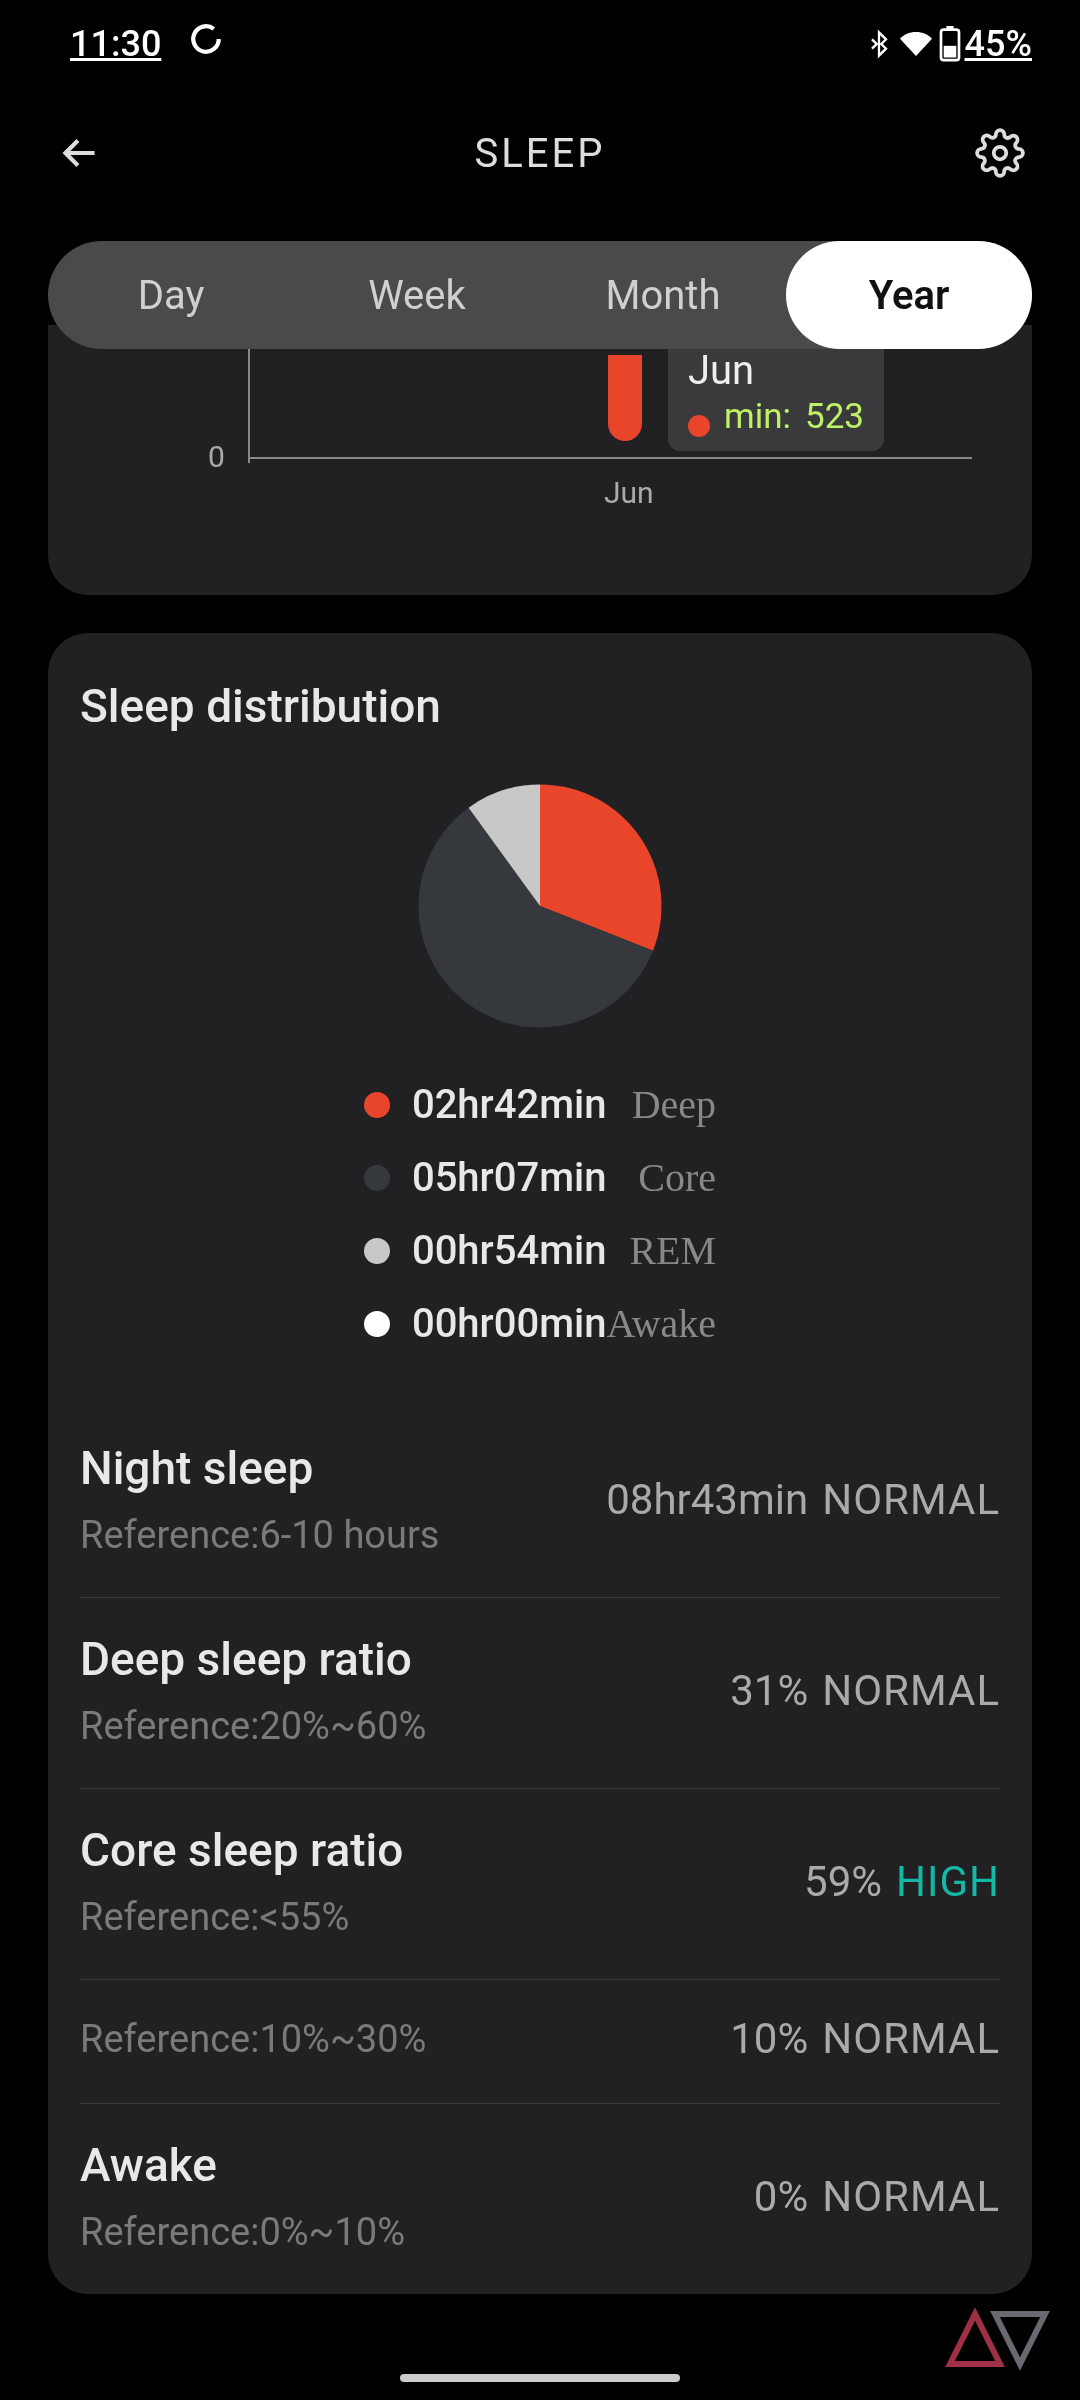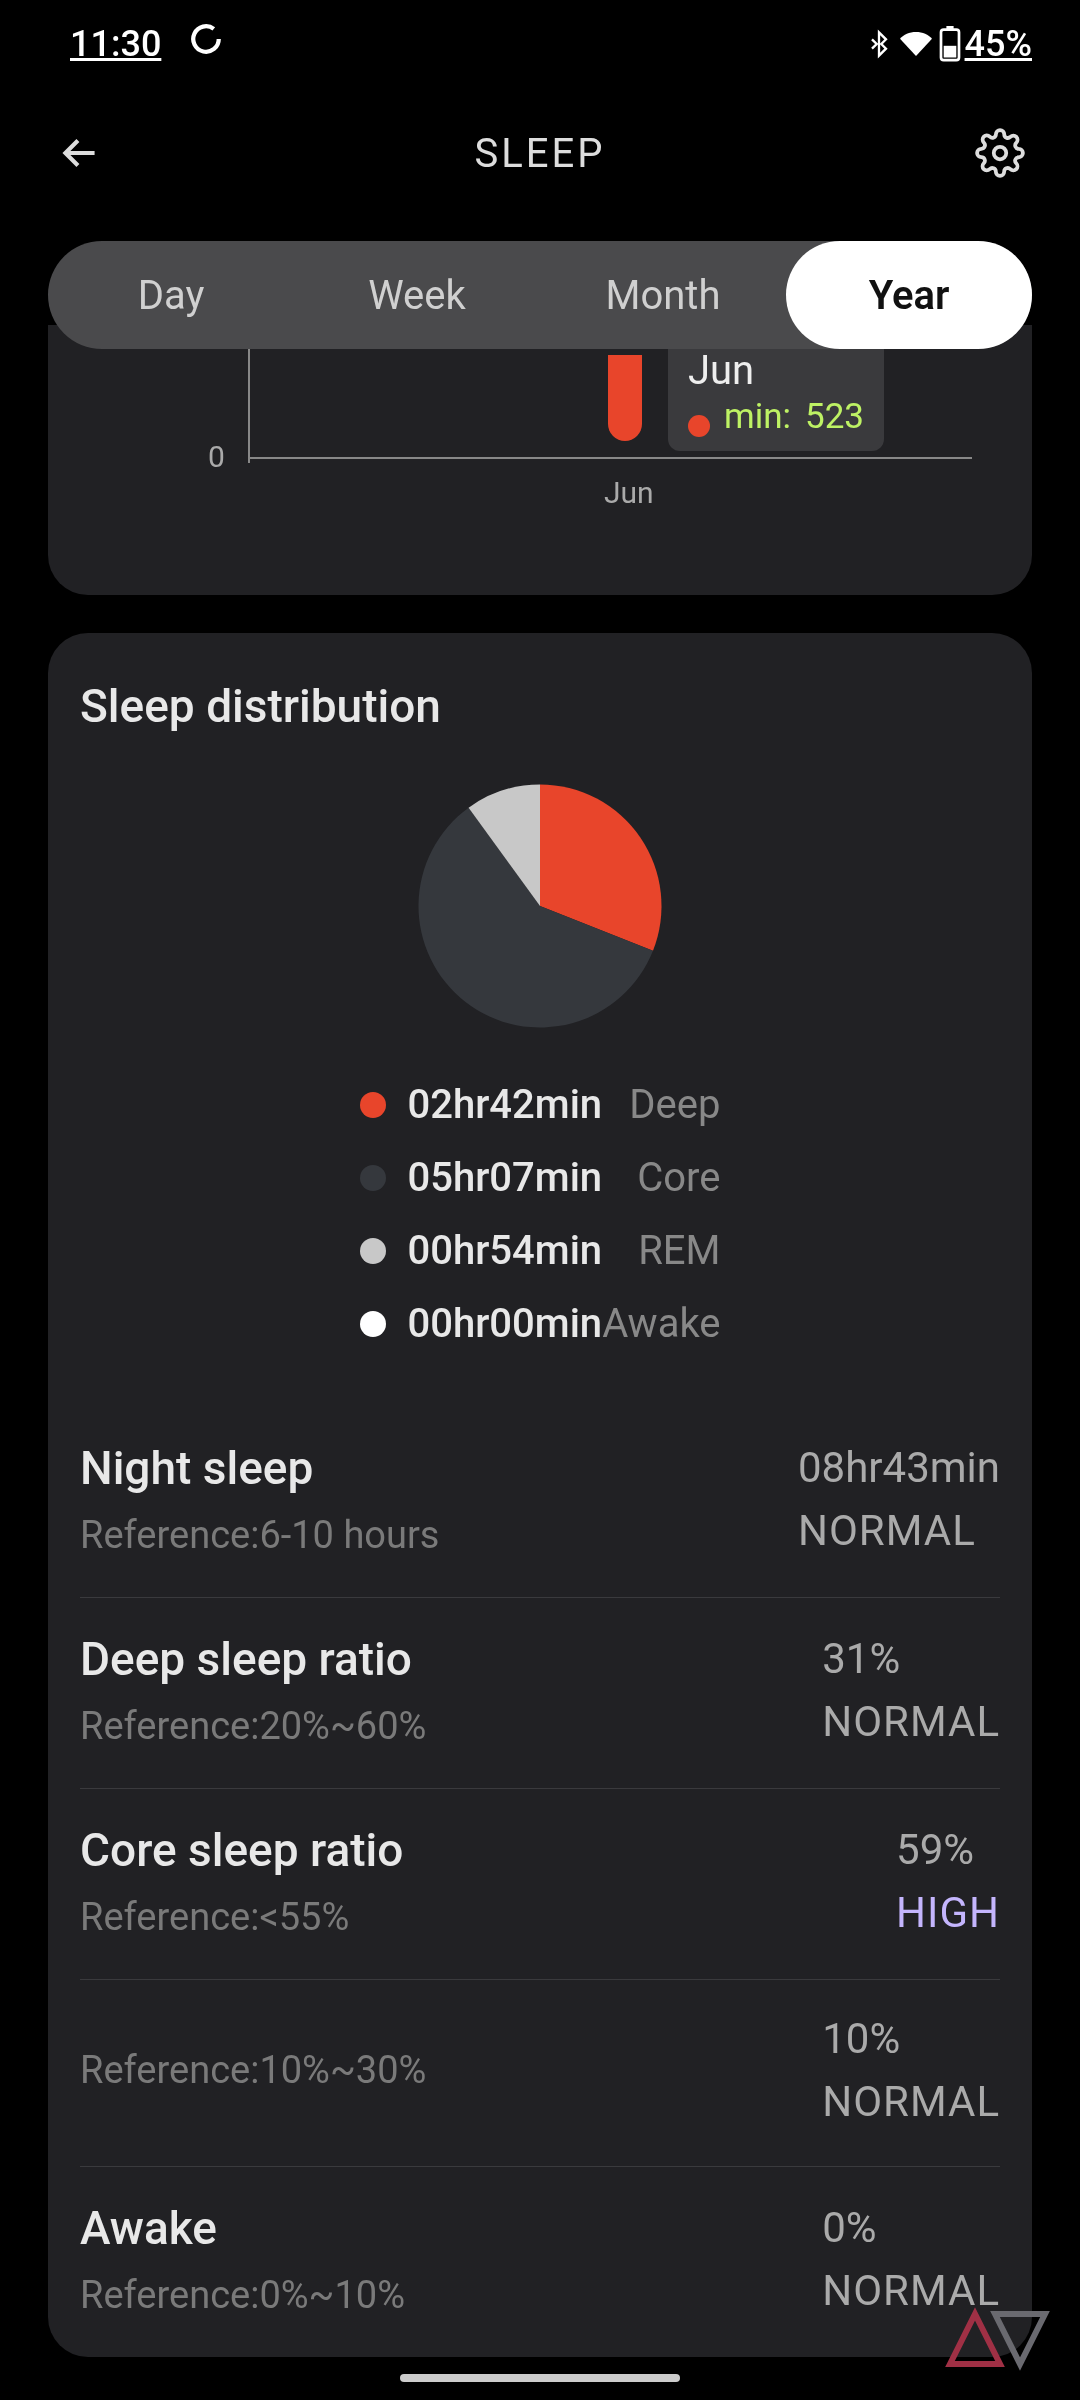--- a/index.html
+++ b/index.html
@@ -143,30 +143,30 @@
     font-weight: 500;
     color: #e8e8e8;
     margin-bottom: 38px;
   }
   .pie-row { display: flex; align-items: center; gap: 40px; margin-bottom: 60px; flex-direction: column; }
   .pie { flex: 0 0 270px; height: 270px; }
   .legend { flex: 1; display: flex; flex-direction: column; gap: 26px; }
   .legend-row { display: flex; align-items: center; font-size: 40px; }
   .legend-dot { width: 26px; height: 26px; border-radius: 50%; margin-right: 22px; flex: 0 0 26px; }
   .legend-time { color: #e8e8e8; font-weight: 500; }
-  .legend-name { margin-left: auto; color: #888; }
+  .legend-name { margin-left: auto; color: #888; font-family: Liberation Serif, serif; }
 
   .metric { padding: 34px 0 40px 0; border-bottom: 1px solid #3a3a3d; display: flex; align-items: center; }
   .metric:last-child { border-bottom: none; padding-bottom: 0; }
   .metric-left { flex: 1; }
   .metric-name { font-size: 46px; font-weight: 500; color: #e8e8e8; margin-bottom: 18px; }
   .metric-ref { font-size: 38px; color: #7a7a7a; }
-  .metric-right { text-align: right; font-size: 42px; color: #aaa; display: flex; gap: 14px; align-items: baseline; flex-direction: column; }
+  .metric-right { text-align: right; font-size: 42px; color: #aaa; display: flex; gap: 14px; align-items: baseline; }
   .metric-status { color: #aaa; letter-spacing: 1px; }
-  .metric-status.high { color: #c4b5fd; }
+  .metric-status.high { color: #14b8a6; }
 
   
   .home-indicator {
     position: absolute;
     bottom: 18px;
     left: 50%;
     transform: translateX(-50%);
     width: 280px;
     height: 8px;
     background: #ccc;

